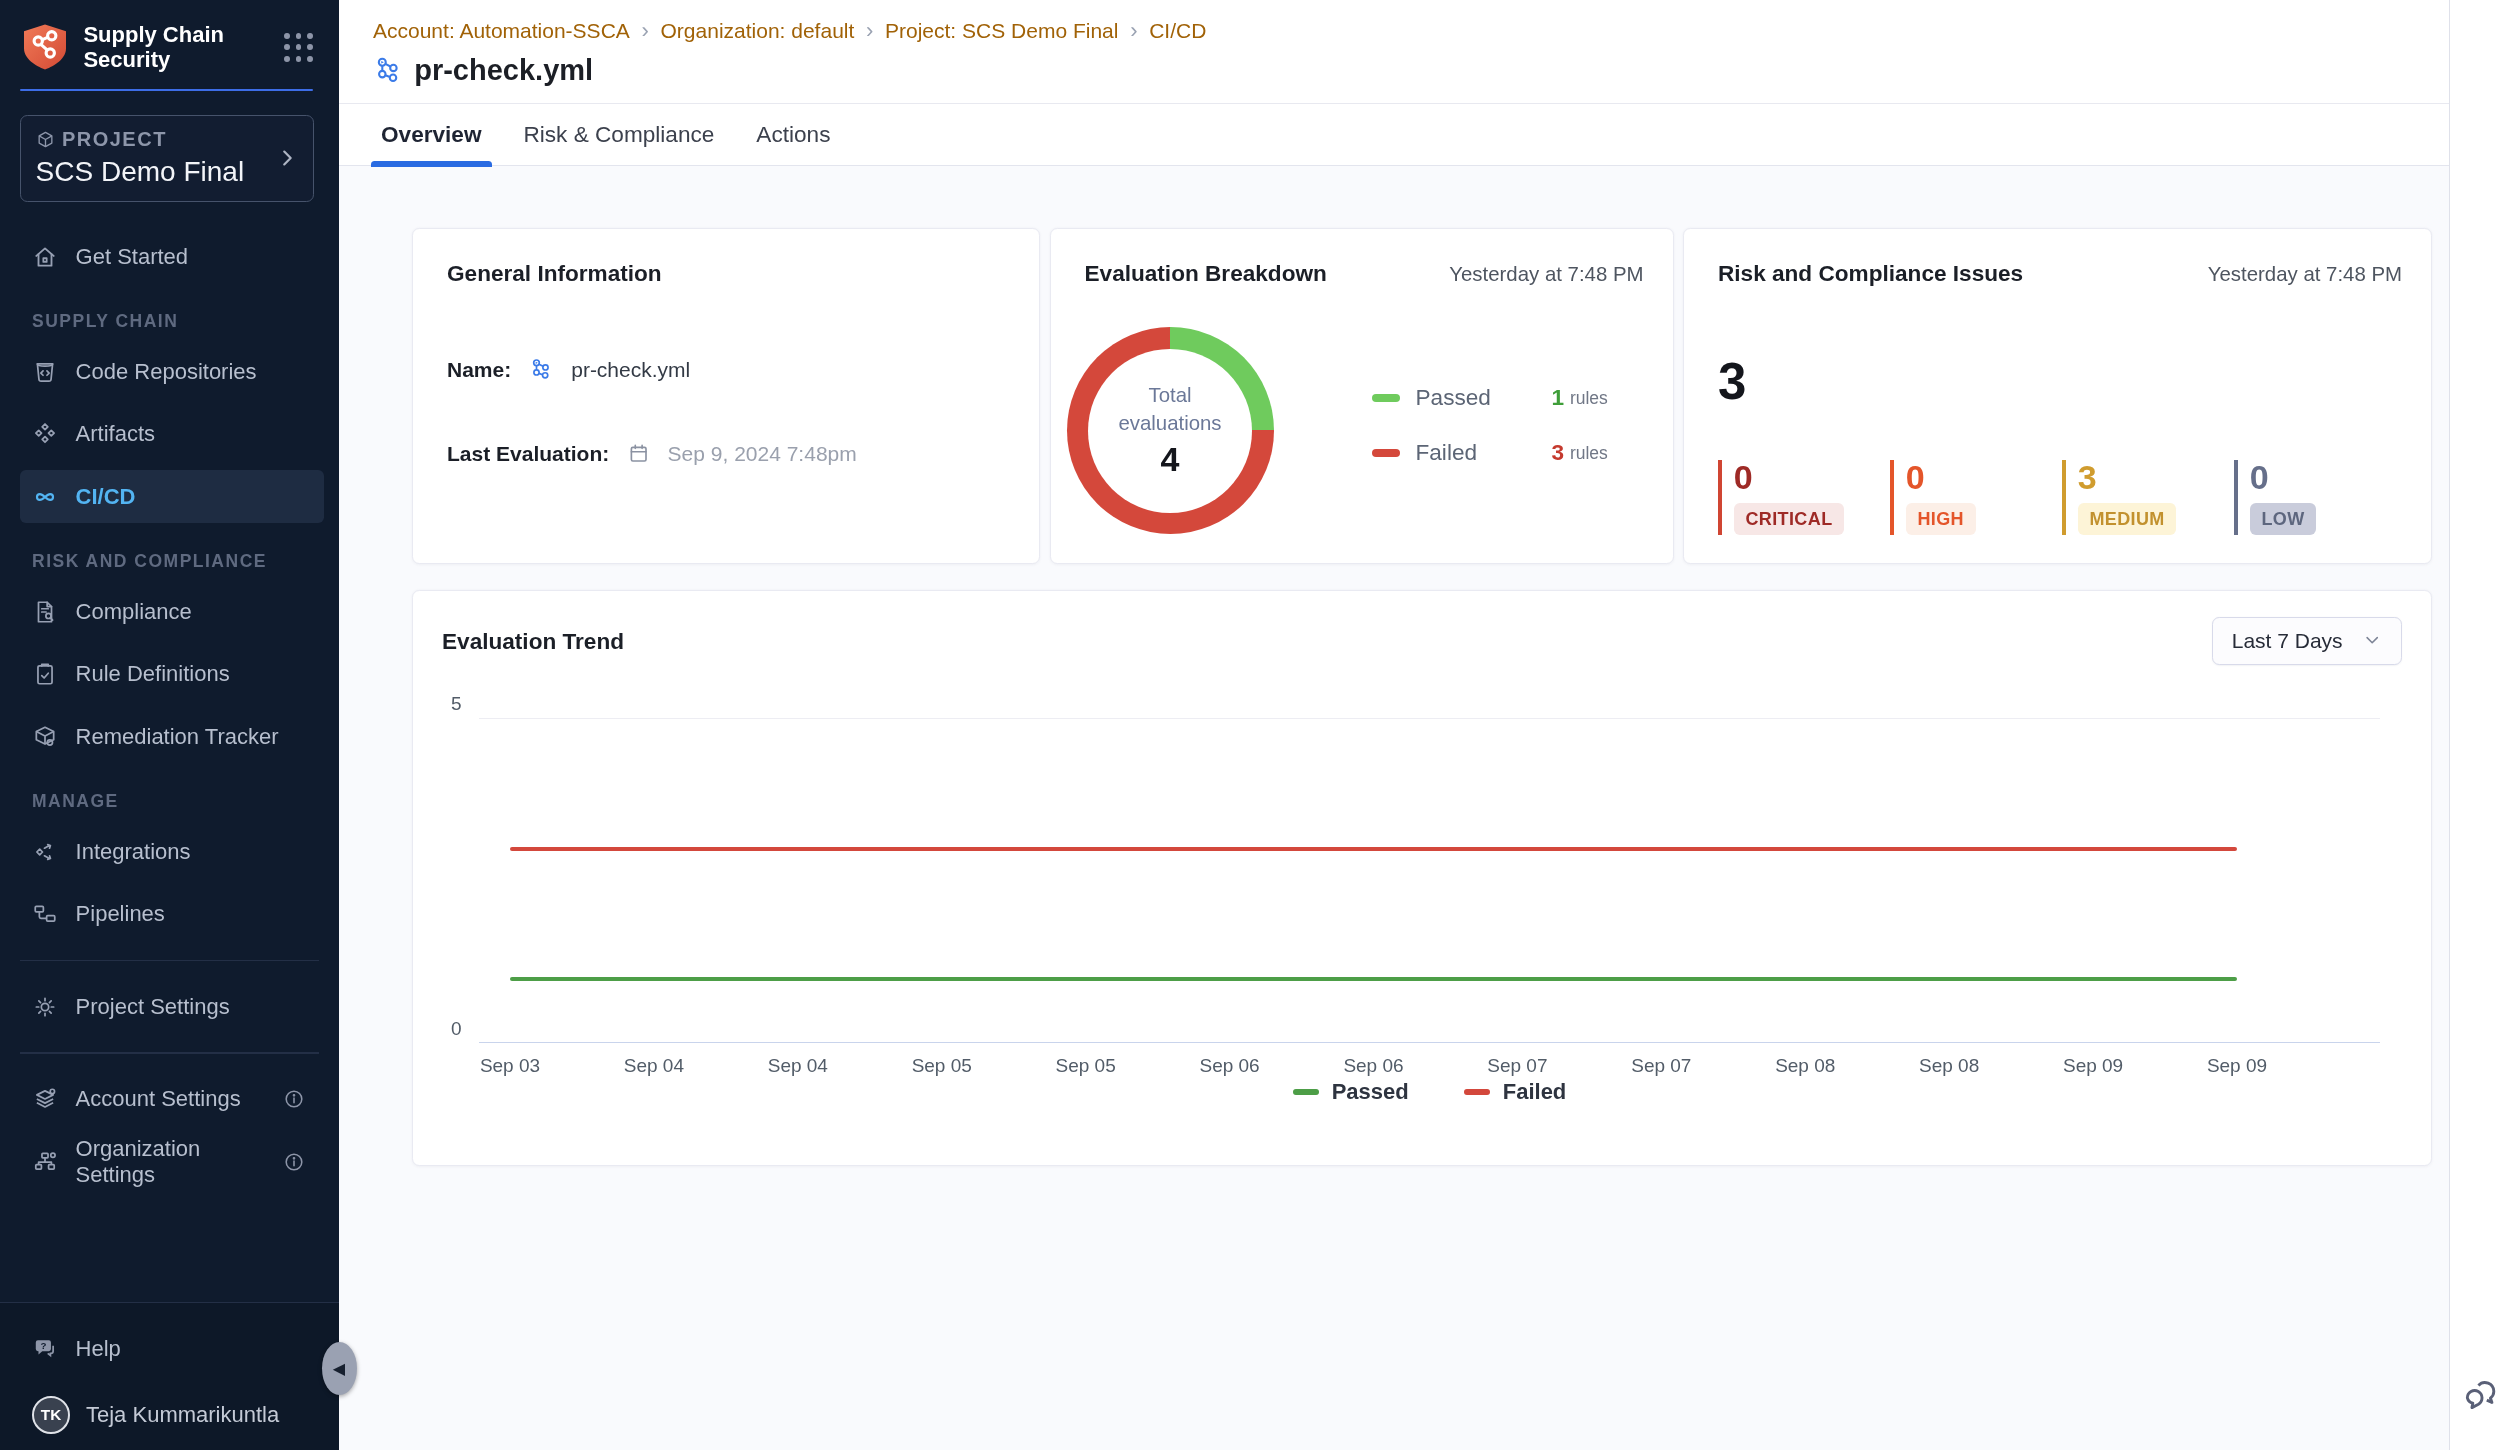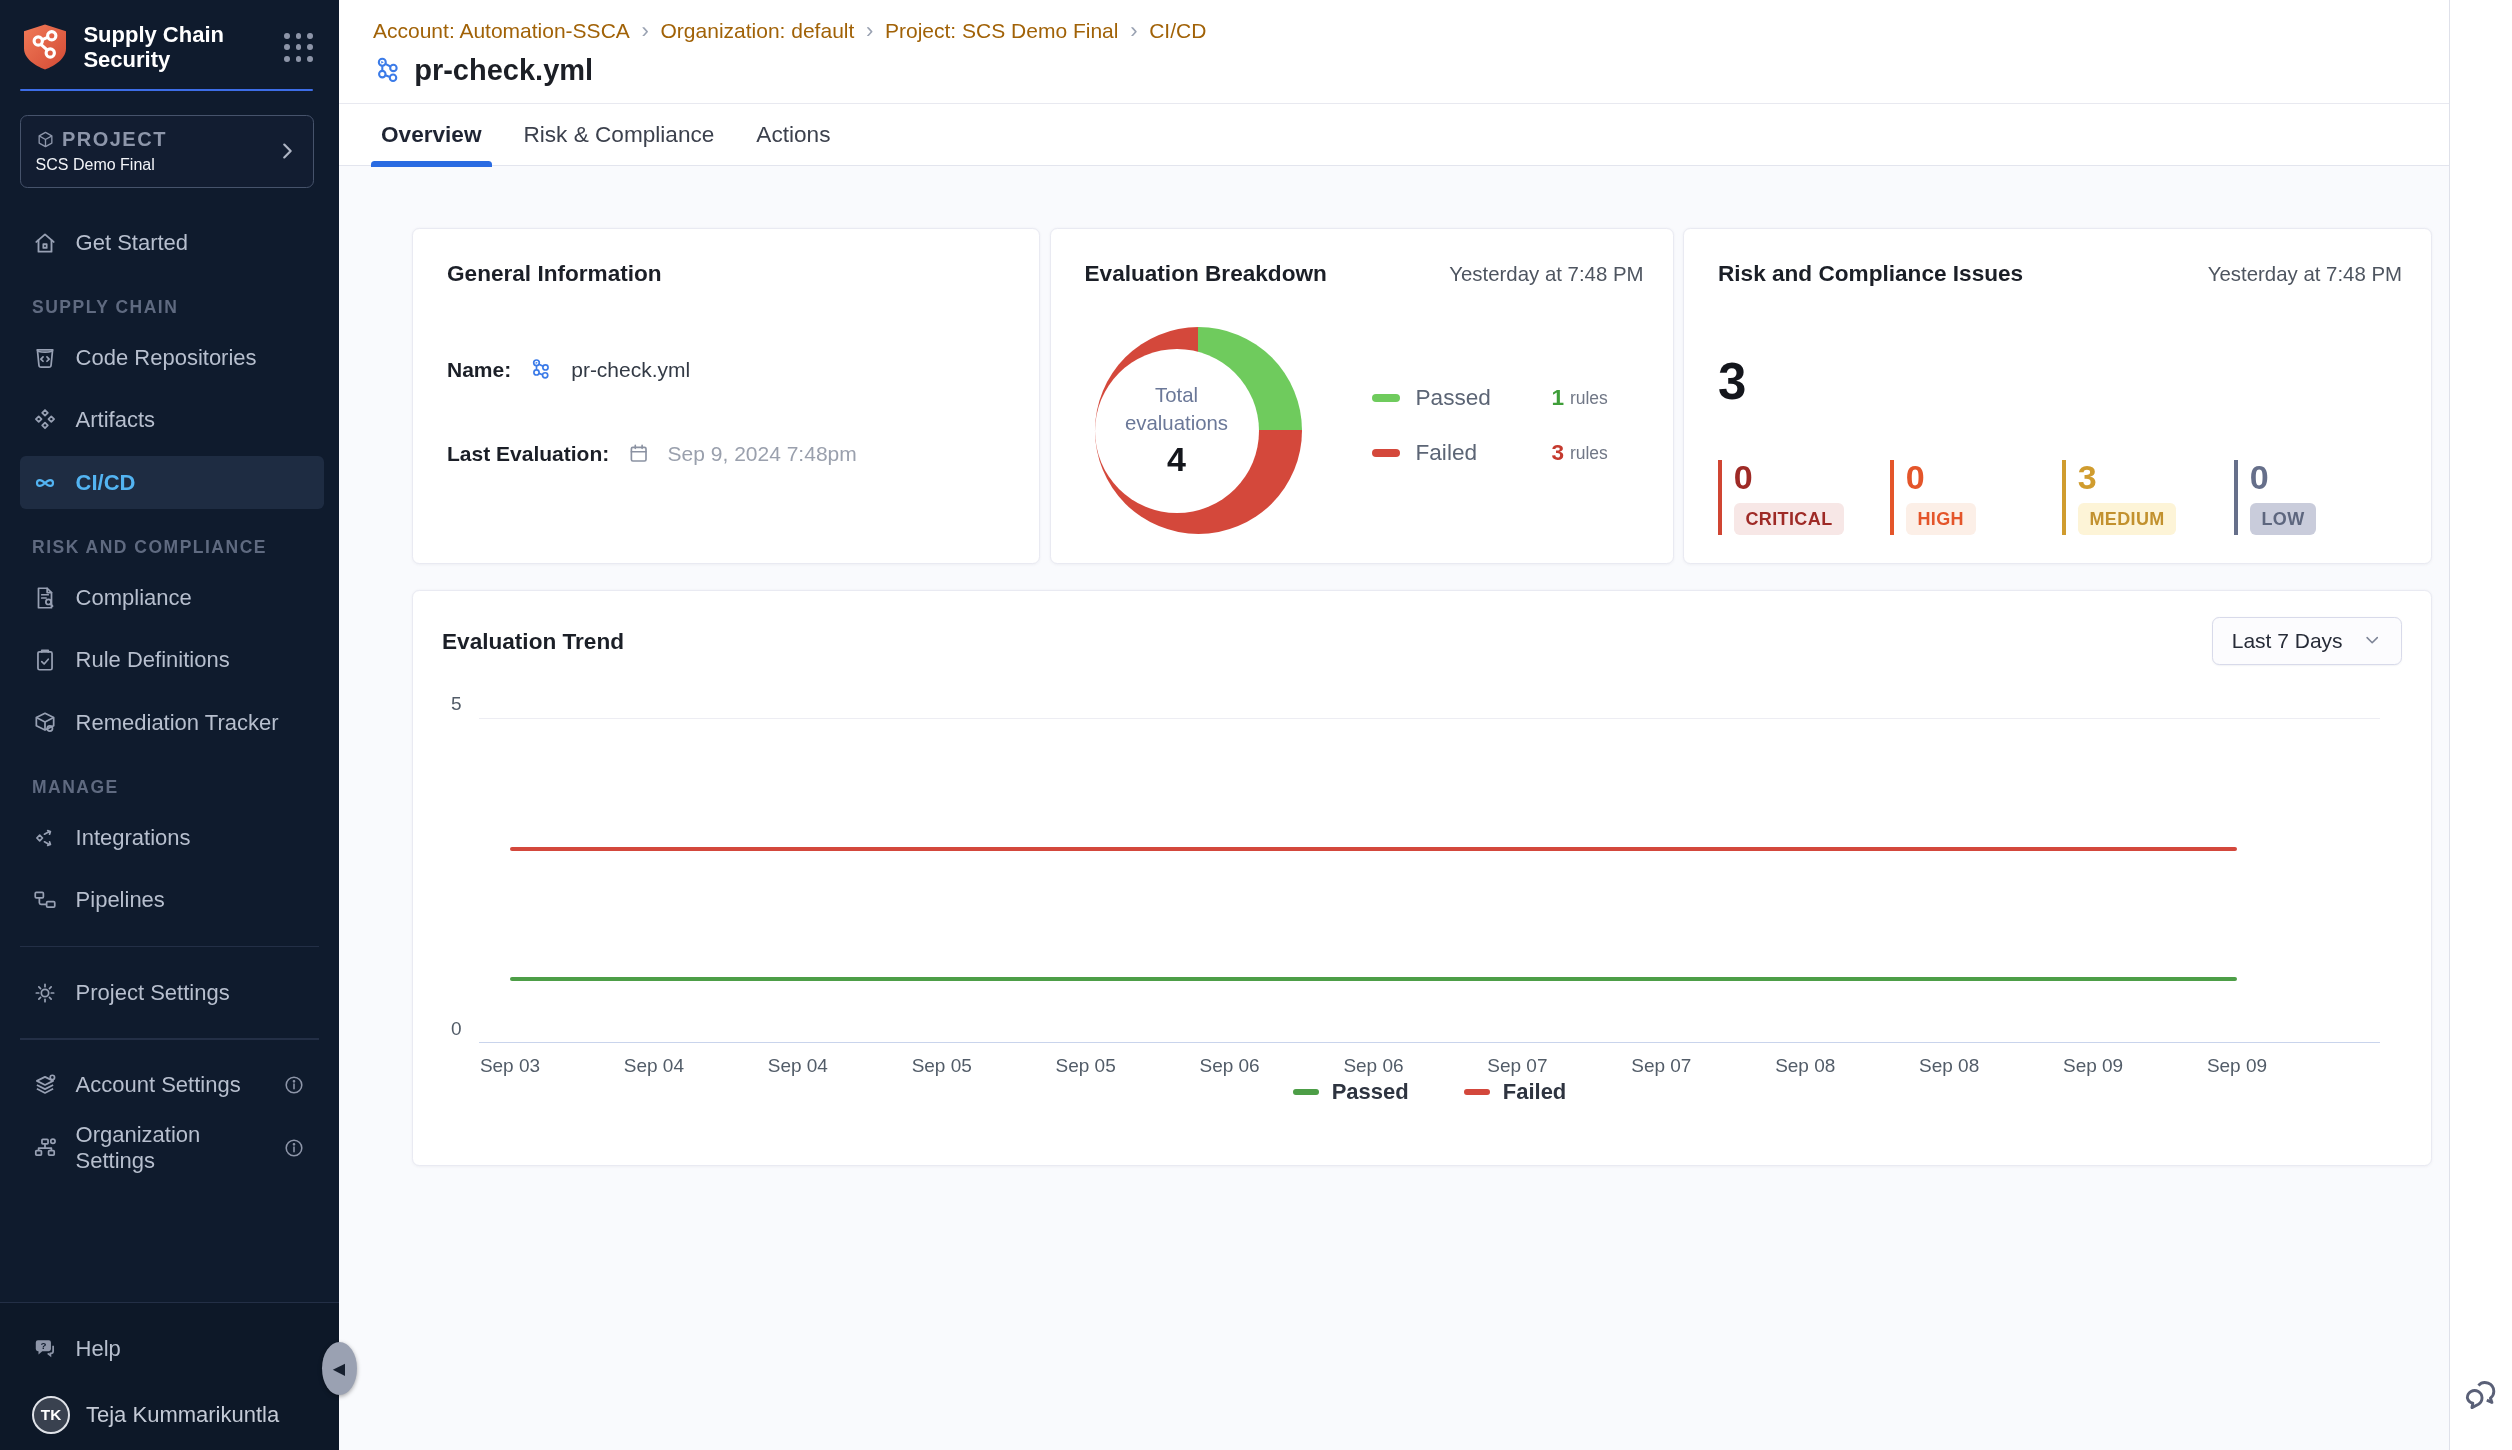--- a/index.html
+++ b/index.html
@@ -10,21 +10,21 @@
   .sidebar { width:339px; min-width:339px; height:100%; background:#0f1b2d; color:#b7bfce; display:flex; flex-direction:column; position:relative; }
   .logo-row { display:flex; align-items:center; padding:22px 26px 0 20.4px; gap:13px; }
   .logo-shield { width:50px; height:48px; flex:0 0 auto; }
   .app-title { color:#fff; font-size:22px; font-weight:700; line-height:1.15; flex:1; }
   .grid-icon { display:grid; grid-template-columns:repeat(3,5.8px); grid-gap:5.8px; cursor:pointer; }
   .grid-icon span { width:5.8px; height:5.8px; border-radius:50%; background:#8d95a8; }
   .blue-rule { height:2.9px; background:#3d6de6; margin:16px 26px 0 20px; border-radius:1.5px; }
   .project-box { margin:23.4px 25px 0 20px; border:1.5px solid #46536b; background:#121d31; border-radius:7.3px; padding:11.7px 14.6px 13px 14.6px; display:flex; align-items:center; cursor:pointer; }
   .project-meta { flex:1; }
   .project-label-row { display:flex; align-items:center; gap:7.3px; color:#8d96aa; font-size:20px; font-weight:700; letter-spacing:1.5px; }
-  .project-name { color:#f2f4f8; font-size:16px; margin-top:5.8px; }
+  .project-name { color:#f2f4f8; font-size:28px; margin-top:5.8px; }
   .chev-right { color:#aeb5c4; }
   .nav { margin-top:28px; }
   .nav-item { height:53px; display:flex; align-items:center; gap:17.5px; margin:0 14.6px 9.5px 20.4px; padding-left:11.7px; border-radius:5.8px; font-size:22px; color:#b7bfce; cursor:pointer; }
   .nav-item .ic { width:26px; height:26px; color:#97a0b3; display:flex; }
   .nav-item.active { background:#1e2c42; color:#53b4f2; font-weight:700; }
   .nav-item.active .ic { color:#53b4f2; }
   .nav-section { font-size:17.5px; font-weight:700; letter-spacing:1.5px; color:#5f6a80; margin:28px 0 13px 32px; }
   .side-divider { height:1.5px; background:#232f46; margin:19px 20px; }
   .info-ic { margin-left:auto; margin-right:19px; color:#8d95a8; width:22px; height:22px; }
   .side-bottom { margin-top:auto; border-top:1.5px solid #232f46; padding:19px 0 17.5px 0; background:#0d1828; }
@@ -59,21 +59,21 @@
 
   .gi-row { display:flex; align-items:center; gap:17.5px; font-size:21px; color:#1b1f27; }
   .gi-row.first { margin-top:70px; }
   .gi-row + .gi-row { margin-top:60px; }
   .gi-label { font-weight:700; }
   .gi-value { color:#333a45; }
   .gi-muted { color:#9aa0ad; }
   .cal-ic { color:#8b92a2; display:flex; }
 
   .eb-head { position:absolute; left:34px; right:29px; top:32px; display:flex; justify-content:space-between; align-items:baseline; }
-  .donut { position:absolute; left:44px; top:98px; width:207px; height:207px; border-radius:50%; display:flex; align-items:center; }
+  .donut { position:absolute; left:16px; top:98px; width:207px; height:207px; border-radius:50%; display:flex; align-items:center; justify-content:center; }
   .donut-hole { width:164px; height:164px; border-radius:50%; background:#fff; display:flex; flex-direction:column; align-items:center; justify-content:center; text-align:center; }
   .donut-label { font-size:20.4px; color:#6b7898; line-height:1.35; width:124px; }
   .donut-total { font-size:34px; font-weight:700; color:#14161c; margin-top:2.9px; }
   .eb-legend { position:absolute; left:321px; top:156px; }
   .leg-row { display:flex; align-items:center; margin-bottom:29px; }
   .dash { width:28px; height:8px; border-radius:4.4px; flex:0 0 auto; }
   .dash.green { background:#6fcb5d; }
   .dash.red { background:#d4483b; }
   .leg-name { font-size:22.6px; color:#5c6575; margin-left:16px; width:117px; }
   .leg-count { font-size:22.6px; font-weight:700; margin-left:19px; }

